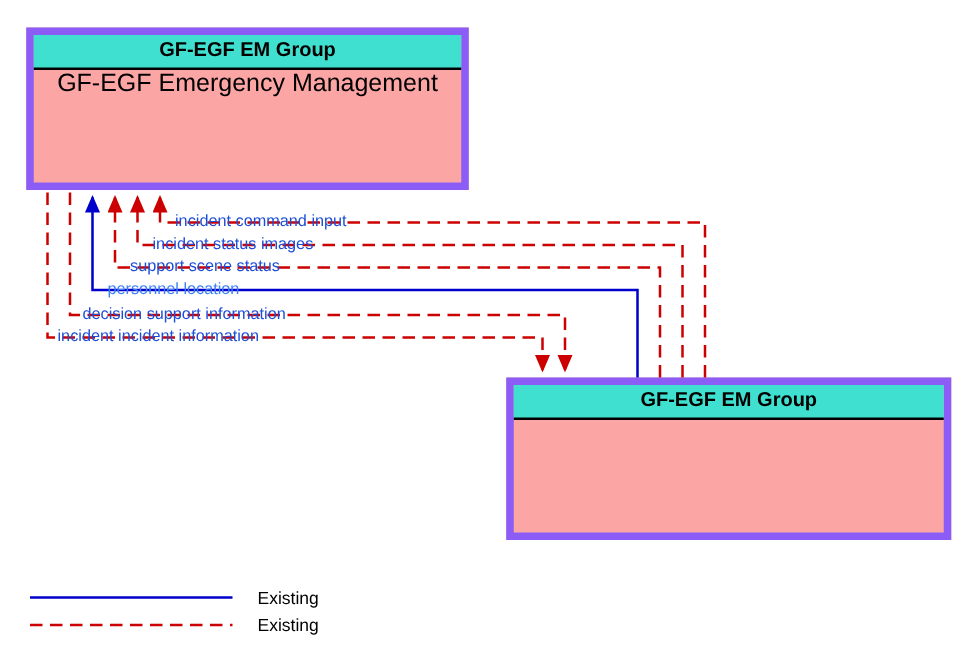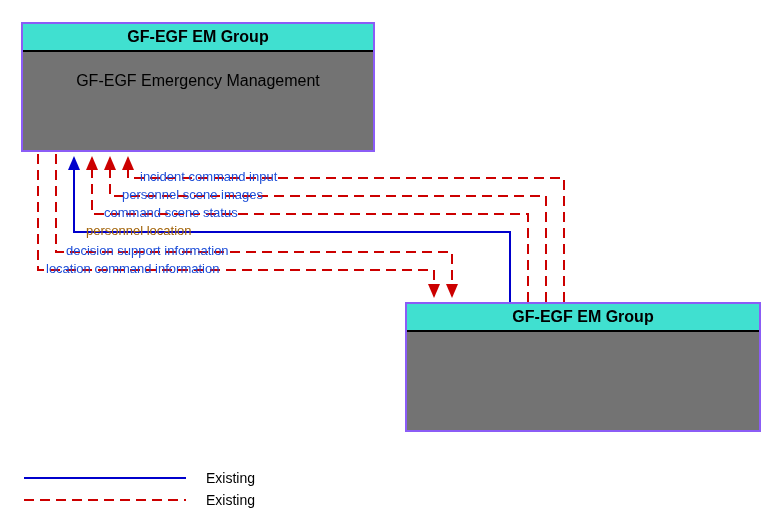--- a/index.html
+++ b/index.html
@@ -6,43 +6,43 @@
   body {
     margin: 0;
     width: 783px;
     height: 523px;
     background: #ffffff;
     font-family: Arial, sans-serif;
     position: relative;
   }
   .node {
     position: absolute;
-    border: 2px solid #8b5cf6;
-    background: #737373;
+    border: 6px solid #8b5cf6;
+    background: #fca5a5;
   }
   .node-header {
     background: #40e0d0;
     text-align: center;
     font-weight: bold;
     padding: 4px 6px;
     border-bottom: 2px solid #000;
     font-size: 16px;
   }
   .node-body {
     text-align: center;
-    padding: 20px 6px;
-    font-size: 16px;
+    padding: 0 6px;
+    font-size: 20px;
   }
   .flow-label {
     position: absolute;
     font-size: 13px;
     white-space: nowrap;
   }
   .red { color: #1d4ed8; }
-  .blue { color: #a16207; }
+  .blue { color: #3b82f6; }
   .legend-text {
     position: absolute;
     font-size: 14px;
   }
   svg.connections {
     position: absolute;
     top: 0; left: 0;
     width: 783px; height: 523px;
     pointer-events: none;
   }
@@ -79,20 +79,20 @@
 
   <path d="M 56,154 L 56,252 L 452,252 L 452,296" stroke="#cc0000" stroke-width="2" fill="none" stroke-dasharray="10,6" marker-end="url(#arr-red)"></path>
 
   <path d="M 38,154 L 38,270 L 434,270 L 434,296" stroke="#cc0000" stroke-width="2" fill="none" stroke-dasharray="10,6" marker-end="url(#arr-red)"></path>
 
   <line x1="24" y1="478" x2="186" y2="478" stroke="#0000cc" stroke-width="2"></line>
   <line x1="24" y1="500" x2="186" y2="500" stroke="#cc0000" stroke-width="2" stroke-dasharray="10,6"></line>
 </svg>
 
 <div class="flow-label red" style="left:140px; top:169px;">incident command input</div>
-<div class="flow-label red" style="left:122px; top:187px;">personnel scene images</div>
-<div class="flow-label red" style="left:104px; top:205px;">command scene status</div>
+<div class="flow-label red" style="left:122px; top:187px;">incident status images</div>
+<div class="flow-label red" style="left:104px; top:205px;">support scene status</div>
 <div class="flow-label blue" style="left:86px; top:223px;">personnel location</div>
 <div class="flow-label red" style="left:66px; top:243px;">decision support information</div>
-<div class="flow-label red" style="left:46px; top:261px;">location command information</div>
+<div class="flow-label red" style="left:46px; top:261px;">incident incident information</div>
 
 <div class="legend-text" style="left:206px; top:470px;">Existing</div>
 <div class="legend-text" style="left:206px; top:492px;">Existing</div>
 
 </body></html>

